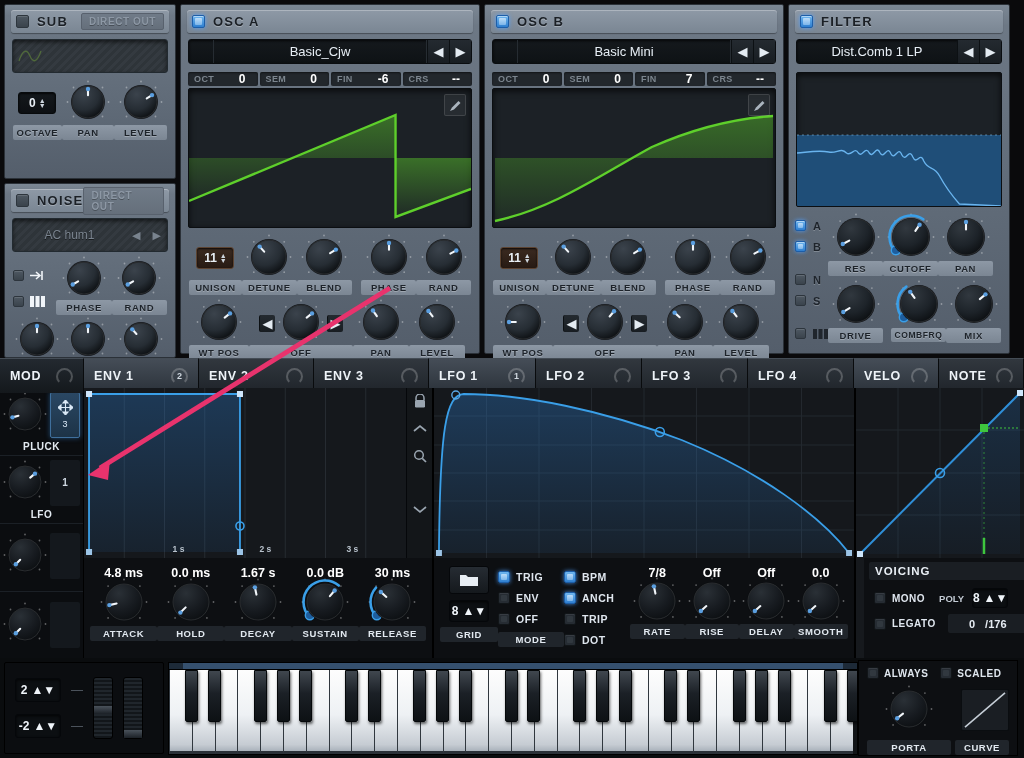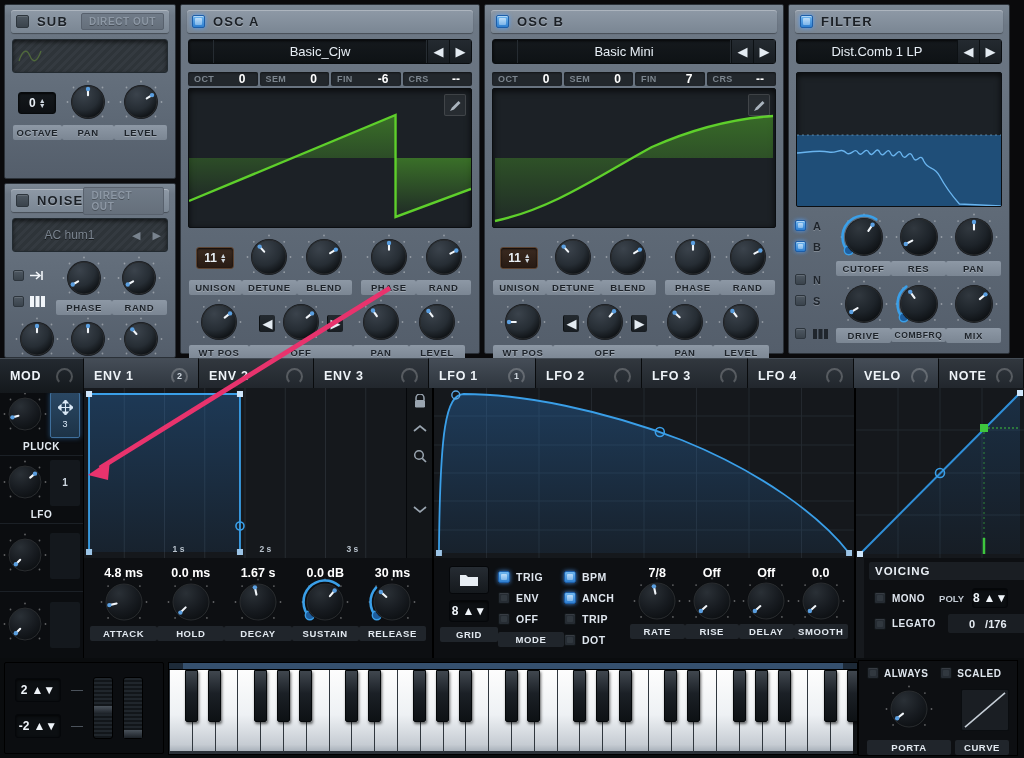--- a/index.html
+++ b/index.html
@@ -1133,20 +1133,48 @@
             </svg>
           </div>
         </div>
         <div style="flex:1;">
           <div style="display:flex;">
             <div style="width:55px;">
               <div style="display:flex;justify-content:center;height:46px;align-items:center;">
                   <span class="kn">
                     <svg width="46" height="50" viewBox="0 0 46 50" style="display:block;overflow:visible">
       <defs>
+        <radialGradient id="kg38-1181" cx="36%" cy="26%" r="78%">
+          <stop offset="0%" stop-color="#31383f" stop-opacity="1"></stop>
+          <stop offset="62%" stop-color="#1d2329"></stop>
+          <stop offset="100%" stop-color="#0d1013"></stop>
+        </radialGradient>
+      </defs>
+      <circle cx="7.090097423302677" cy="39.90990257669732" r="0.9" fill="rgba(255,255,255,.35)"></circle>
+                      <circle cx="0.5" cy="23.999999999999996" r="0.9" fill="rgba(255,255,255,.35)"></circle>
+                      <circle cx="7.090097423302682" cy="8.09009742330268" r="0.9" fill="rgba(255,255,255,.35)"></circle>
+                      <circle cx="23" cy="1.5" r="0.9" fill="rgba(255,255,255,.35)"></circle>
+                      <circle cx="38.90990257669732" cy="8.090097423302682" r="0.9" fill="rgba(255,255,255,.35)"></circle>
+                      <circle cx="45.5" cy="24" r="0.9" fill="rgba(255,255,255,.35)"></circle>
+                      <circle cx="38.90990257669732" cy="39.90990257669732" r="0.9" fill="rgba(255,255,255,.35)"></circle>
+      <circle cx="23" cy="24" r="19" fill="#0a0d10" opacity=".85"></circle>
+      <circle cx="23" cy="24" r="18" fill="url(#kg38-1181)" stroke="#0a0d10" stroke-width="1"></circle>
+      <circle cx="23" cy="24" r="18" fill="none" stroke="rgba(255,255,255,.13)" stroke-width="1"></circle>
+      <line x1="16.289598294272153" y1="27.56798387717277" x2="9.755786107116096" y2="31.04207344178836" stroke="#f2f6fa" stroke-width="2.1" stroke-linecap="round"></line>
+      <circle cx="9.755786107116096" cy="31.04207344178836" r="2.2" fill="#5b9fe0"></circle>
+    </svg>
+                  </span>
+                </div>
+              <div class="klabel">RES</div>
+            </div>
+            <div style="width:55px;">
+              <div style="display:flex;justify-content:center;height:46px;align-items:center;">
+                  <span class="kn">
+                    <svg width="46" height="50" viewBox="0 0 46 50" style="display:block;overflow:visible">
+      <defs>
         <radialGradient id="kg38351" cx="36%" cy="26%" r="78%">
           <stop offset="0%" stop-color="#31383f" stop-opacity="1"></stop>
           <stop offset="62%" stop-color="#1d2329"></stop>
           <stop offset="100%" stop-color="#0d1013"></stop>
         </radialGradient>
       </defs>
       <circle cx="7.090097423302677" cy="39.90990257669732" r="0.9" fill="rgba(255,255,255,.35)"></circle>
                       <circle cx="0.5" cy="23.999999999999996" r="0.9" fill="rgba(255,255,255,.35)"></circle>
                       <circle cx="7.090097423302682" cy="8.09009742330268" r="0.9" fill="rgba(255,255,255,.35)"></circle>
                       <circle cx="23" cy="1.5" r="0.9" fill="rgba(255,255,255,.35)"></circle>
@@ -1163,48 +1191,20 @@
     </svg>
                   </span>
                 </div>
               <div class="klabel">CUTOFF</div>
             </div>
             <div style="width:55px;">
               <div style="display:flex;justify-content:center;height:46px;align-items:center;">
                   <span class="kn">
                     <svg width="46" height="50" viewBox="0 0 46 50" style="display:block;overflow:visible">
       <defs>
-        <radialGradient id="kg38-1181" cx="36%" cy="26%" r="78%">
-          <stop offset="0%" stop-color="#31383f" stop-opacity="1"></stop>
-          <stop offset="62%" stop-color="#1d2329"></stop>
-          <stop offset="100%" stop-color="#0d1013"></stop>
-        </radialGradient>
-      </defs>
-      <circle cx="7.090097423302677" cy="39.90990257669732" r="0.9" fill="rgba(255,255,255,.35)"></circle>
-                      <circle cx="0.5" cy="23.999999999999996" r="0.9" fill="rgba(255,255,255,.35)"></circle>
-                      <circle cx="7.090097423302682" cy="8.09009742330268" r="0.9" fill="rgba(255,255,255,.35)"></circle>
-                      <circle cx="23" cy="1.5" r="0.9" fill="rgba(255,255,255,.35)"></circle>
-                      <circle cx="38.90990257669732" cy="8.090097423302682" r="0.9" fill="rgba(255,255,255,.35)"></circle>
-                      <circle cx="45.5" cy="24" r="0.9" fill="rgba(255,255,255,.35)"></circle>
-                      <circle cx="38.90990257669732" cy="39.90990257669732" r="0.9" fill="rgba(255,255,255,.35)"></circle>
-      <circle cx="23" cy="24" r="19" fill="#0a0d10" opacity=".85"></circle>
-      <circle cx="23" cy="24" r="18" fill="url(#kg38-1181)" stroke="#0a0d10" stroke-width="1"></circle>
-      <circle cx="23" cy="24" r="18" fill="none" stroke="rgba(255,255,255,.13)" stroke-width="1"></circle>
-      <line x1="16.289598294272153" y1="27.56798387717277" x2="9.755786107116096" y2="31.04207344178836" stroke="#f2f6fa" stroke-width="2.1" stroke-linecap="round"></line>
-      <circle cx="9.755786107116096" cy="31.04207344178836" r="2.2" fill="#5b9fe0"></circle>
-    </svg>
-                  </span>
-                </div>
-              <div class="klabel">RES</div>
-            </div>
-            <div style="width:55px;">
-              <div style="display:flex;justify-content:center;height:46px;align-items:center;">
-                  <span class="kn">
-                    <svg width="46" height="50" viewBox="0 0 46 50" style="display:block;overflow:visible">
-      <defs>
         <radialGradient id="kg3801" cx="36%" cy="26%" r="78%">
           <stop offset="0%" stop-color="#31383f" stop-opacity="1"></stop>
           <stop offset="62%" stop-color="#1d2329"></stop>
           <stop offset="100%" stop-color="#0d1013"></stop>
         </radialGradient>
       </defs>
       <circle cx="7.090097423302677" cy="39.90990257669732" r="0.9" fill="rgba(255,255,255,.35)"></circle>
                       <circle cx="0.5" cy="23.999999999999996" r="0.9" fill="rgba(255,255,255,.35)"></circle>
                       <circle cx="7.090097423302682" cy="8.09009742330268" r="0.9" fill="rgba(255,255,255,.35)"></circle>
                       <circle cx="23" cy="1.5" r="0.9" fill="rgba(255,255,255,.35)"></circle>
@@ -1244,21 +1244,21 @@
       <circle cx="23" cy="24" r="19" fill="#0a0d10" opacity=".85"></circle>
       <circle cx="23" cy="24" r="18" fill="url(#kg38-1221)" stroke="#0a0d10" stroke-width="1"></circle>
       <circle cx="23" cy="24" r="18" fill="none" stroke="rgba(255,255,255,.13)" stroke-width="1"></circle>
       <line x1="16.554834469211162" y1="28.027386408172354" x2="10.279278557653608" y2="31.94878896349807" stroke="#f2f6fa" stroke-width="2.1" stroke-linecap="round"></line>
       <circle cx="10.279278557653608" cy="31.94878896349807" r="2.2" fill="#5b9fe0"></circle>
     </svg>
                   </span>
                 </div>
               <div class="klabel">DRIVE</div>
             </div>
-            <div style="width:55px;">
+            <div style="width:55px;margin-left:8px;">
               <div style="display:flex;justify-content:center;height:46px;align-items:center;">
                   <span class="kn">
                     <svg width="46" height="50" viewBox="0 0 46 50" style="display:block;overflow:visible">
       <defs>
         <radialGradient id="kg38-361" cx="36%" cy="26%" r="78%">
           <stop offset="0%" stop-color="#31383f" stop-opacity="1"></stop>
           <stop offset="62%" stop-color="#1d2329"></stop>
           <stop offset="100%" stop-color="#0d1013"></stop>
         </radialGradient>
       </defs>

